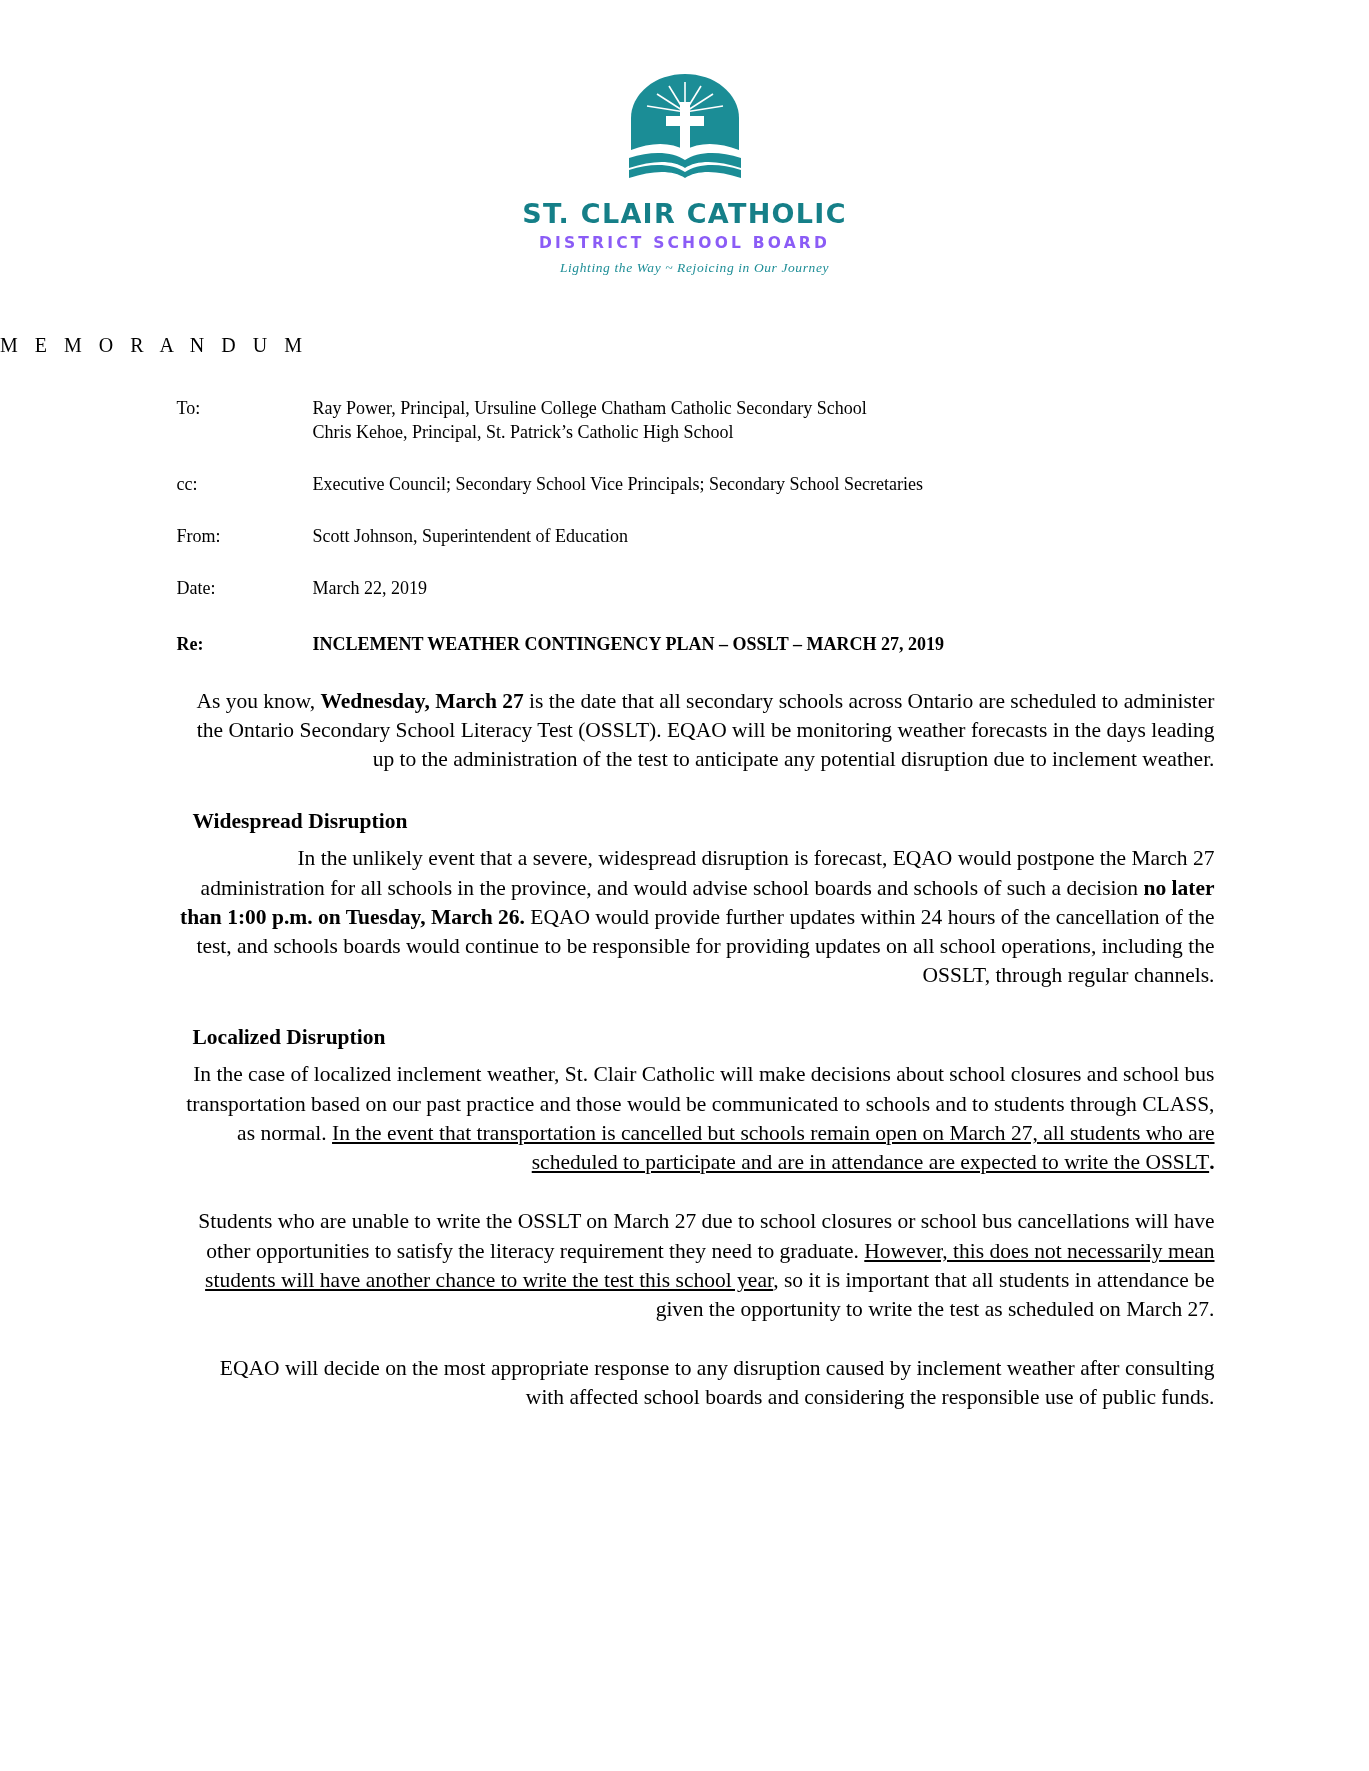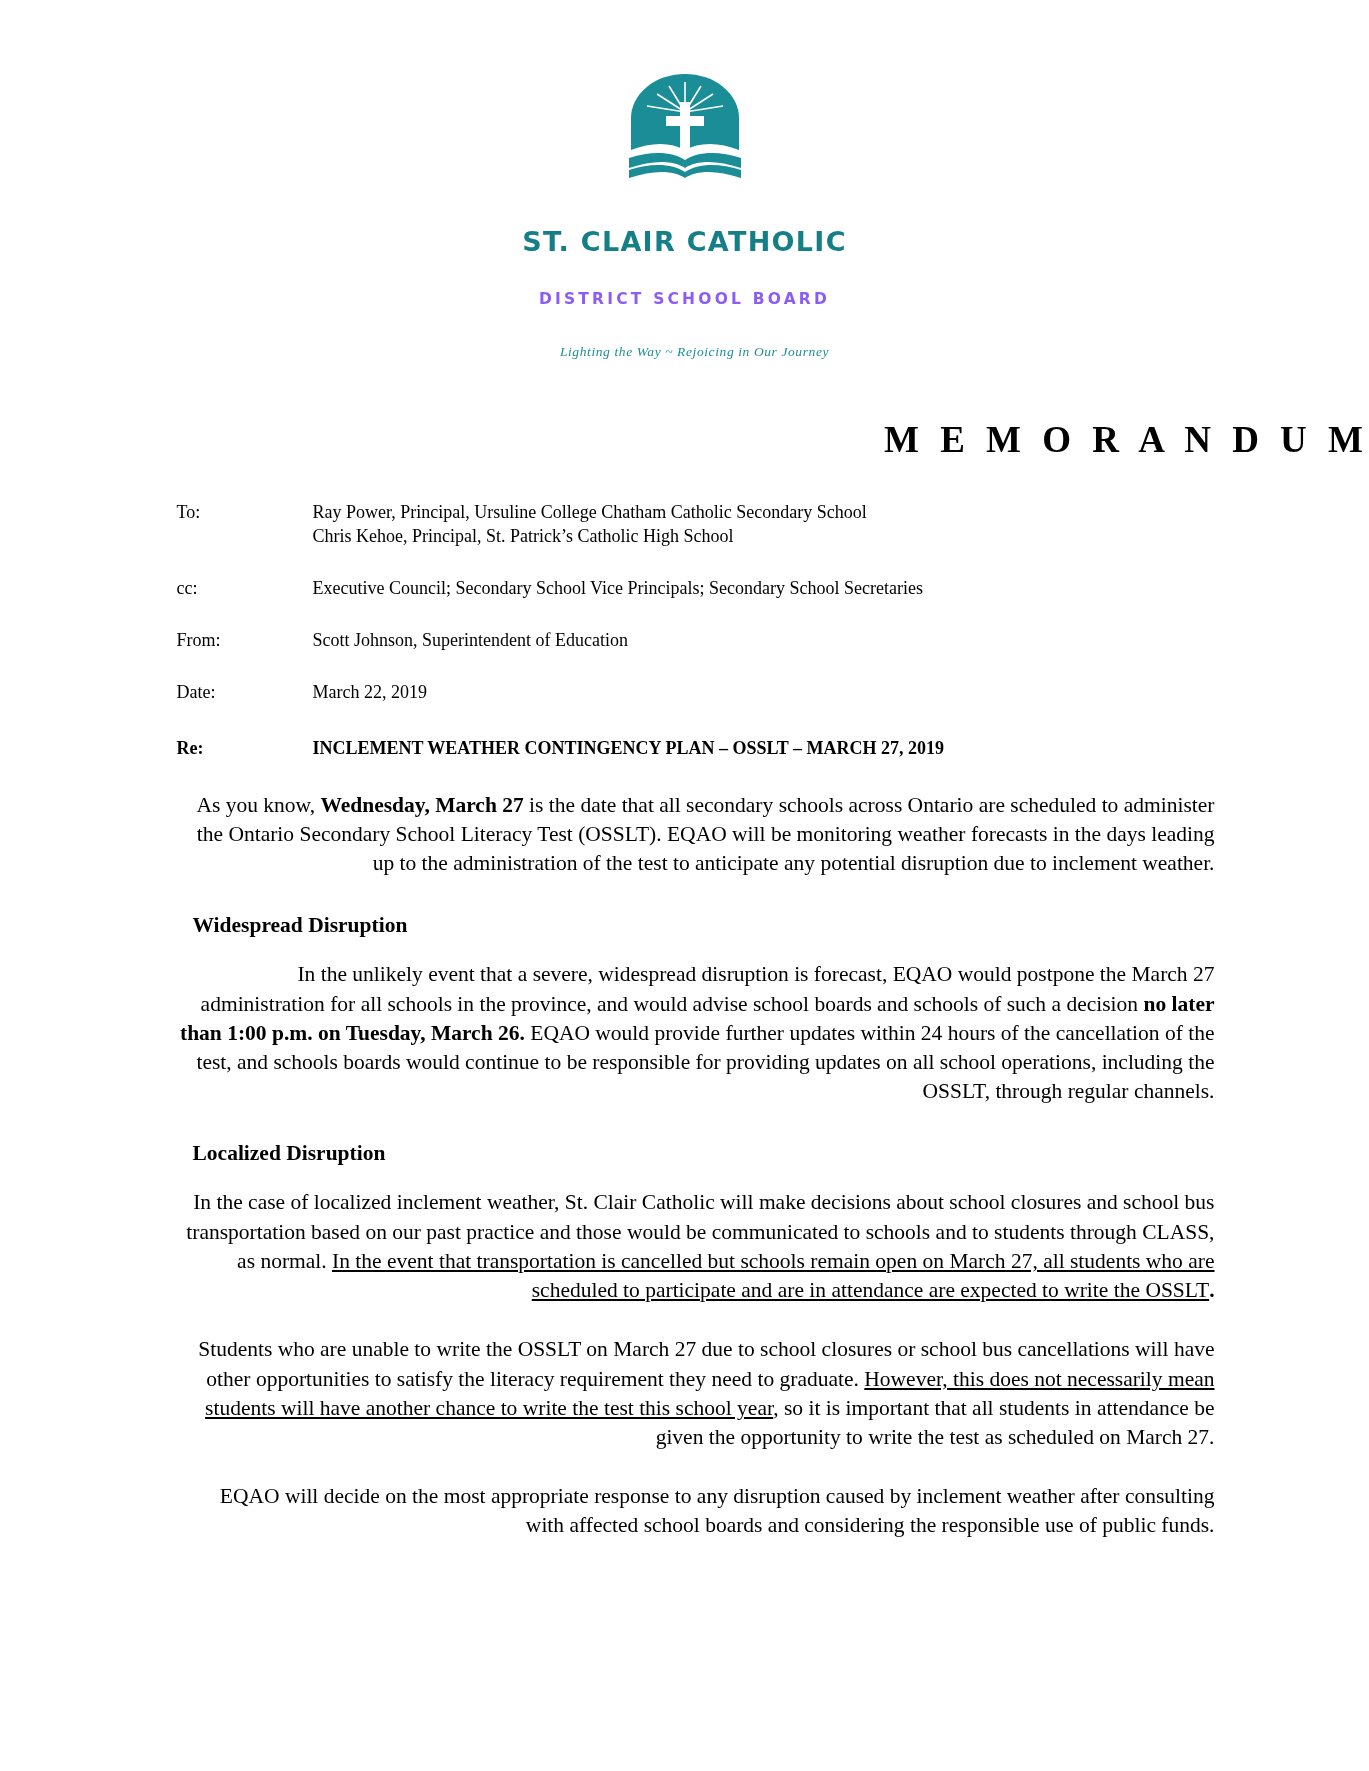--- a/index.html
+++ b/index.html
@@ -23,21 +23,20 @@
     position: relative;
   }
 
   
   .logo-block {
     width: 100%;
     display: flex;
     flex-direction: column;
     align-items: center;
     padding-top: 72px;
-    gap: 28px;
   }
   .logo-mark {
     width: 128px;
     height: 112px;
     position: relative;
   }
   .logo-mark svg { display: block; }
   .logo-title {
     margin-top: 14px;
     font-family: "DejaVu Sans", sans-serif;
@@ -59,23 +58,23 @@
     font-family: "Liberation Serif", serif;
     font-style: italic;
     font-size: 13.5px;
     letter-spacing: 0.6px;
     color: #1c8d96;
     margin-left: 20px;
   }
 
   
   .memo-title {
-    text-align: right;
-    font-size: 37px;
-    font-weight: bold;
+    text-align: left;
+    font-size: 20px;
+    font-weight: normal;
     letter-spacing: 6px;
     margin-top: 58px;
   }
 
   .content {
     margin: 0 auto;
     width: 1060px;
     padding-left: 22px;
     box-sizing: border-box;
   }
@@ -98,21 +97,21 @@
     margin-top: 32px;
     font-weight: bold;
   }
 
   p.para {
     font-size: 21.5px;
     line-height: 1.36;
     margin: 30px 0 0 0;
     text-align: right;
   }
-  p.para.tight { margin-top: 20px; }
+  p.para.tight { margin-top: 8px; }
 
   h2.section {
     font-size: 21.5px;
     font-weight: bold;
     margin: 34px 0 0 16px;
     line-height: 1.3;
   }
 
   b { font-weight: bold; }
   .bu { font-weight: normal; text-decoration: underline; }

